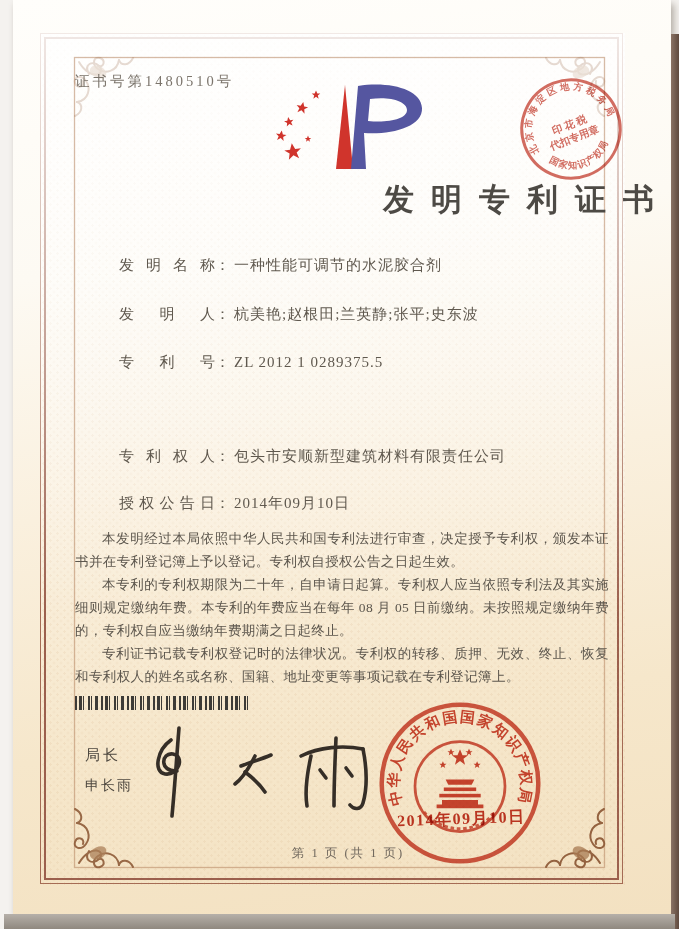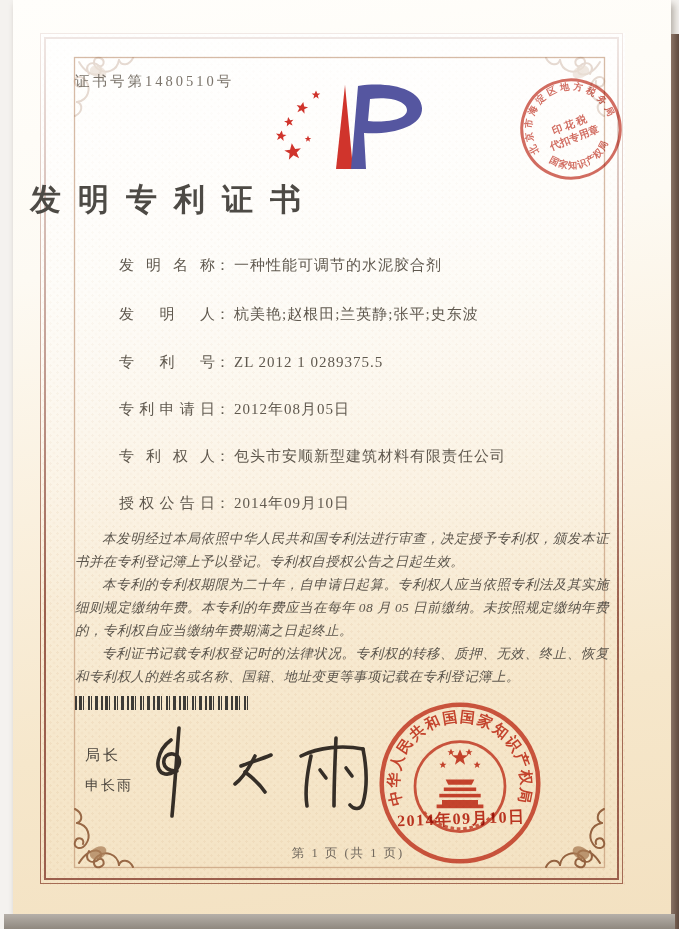--- a/index.html
+++ b/index.html
@@ -18,31 +18,31 @@
         background-size:7px 7px,7px 7px;background-position:0 0,3.5px 3.5px;}
   .whitewash{position:absolute;left:27px;top:33px;width:585px;height:853px;pointer-events:none;
         background:linear-gradient(rgba(255,255,255,.85),rgba(255,255,255,.35) 42%,rgba(255,255,255,0) 68%);}
   .frame-outer{position:absolute;left:27px;top:33px;width:583px;height:851px;
         border:1px solid #a4period;border:1px solid #a46a54;box-sizing:border-box;}
   .frame-outer .inner-line{position:absolute;inset:3px;border:2.5px solid #9b5f4d;}
   .frame-ornate{position:absolute;left:60px;top:56px;width:533px;height:813px;}
 
   .cert-no{position:absolute;left:62px;top:72px;font-size:14.5px;letter-spacing:3px;color:#7b746b;}
   .logo{position:absolute;left:237px;top:76px;width:190px;height:99px;}
-  .title{position:absolute;left:0;right:0;top:179px;text-align:left;font-size:31px;font-weight:700;
+  .title{position:absolute;left:0;right:0;top:179px;text-align:right;font-size:31px;font-weight:700;
          letter-spacing:17px;text-indent:17px;color:#4d4a45;}
 
   .field{position:absolute;left:62px;width:535px;font-size:15px;color:#5f584e;white-space:nowrap;}
   .flabel{display:inline-block;width:96px;text-align:justify;text-align-last:justify;vertical-align:top;margin-left:44px;}
   .fcolon{display:inline-block;margin-right:4px;}
   .fvalue{letter-spacing:1px;}
 
   .body-text{position:absolute;left:62px;top:527px;width:534px;font-size:13.5px;line-height:23px;
              color:#5c564d;text-align:justify;letter-spacing:.4px;}
-  .body-text p{margin:0;text-indent:2em;font-style:italic;}
+  .body-text p{margin:0;text-indent:2em;}
 
   .barcode{position:absolute;left:62px;top:696px;width:176px;height:14px;opacity:.85;
      background:repeating-linear-gradient(90deg,
        #1d1d1d 0 2px,transparent 2px 4px,#1d1d1d 4px 7px,transparent 7px 8px,
        #1d1d1d 8px 9px,transparent 9px 13px,#1d1d1d 13px 15px,transparent 15px 16px,
        #1d1d1d 16px 17px,transparent 17px 20px,#1d1d1d 20px 23px,transparent 23px 26px);}
 
   .sig-title{position:absolute;left:72px;top:746px;font-size:15px;letter-spacing:3px;color:#4c463e;text-align:right;}
   .sig-name{position:absolute;left:72px;top:777px;font-size:14px;letter-spacing:2px;color:#4c463e;}
   .sig-hand{position:absolute;left:122px;top:720px;width:272px;height:104px;}
@@ -107,23 +107,20 @@
     <div class="title">发明专利证书</div>
 
     <div class="field" style="top:256px">
       <span class="flabel">发明名称</span><span class="fcolon">：</span><span class="fvalue">一种性能可调节的水泥胶合剂</span>
     </div>
     <div class="field" style="top:305px">
       <span class="flabel">发明人</span><span class="fcolon">：</span><span class="fvalue">杭美艳;赵根田;兰英静;张平;史东波</span>
     </div>
     <div class="field" style="top:353px">
       <span class="flabel">专利号</span><span class="fcolon">：</span><span class="fvalue">ZL 2012 1 0289375.5</span>
-    </div>
-    <div class="field" style="top:400px">
-      <span class="flabel">专利申请日</span><span class="fcolon">：</span><span class="fvalue">2012年08月05日</span>
     </div>
     <div class="field" style="top:447px">
       <span class="flabel">专利权人</span><span class="fcolon">：</span><span class="fvalue">包头市安顺新型建筑材料有限责任公司</span>
     </div>
     <div class="field" style="top:494px">
       <span class="flabel">授权公告日</span><span class="fcolon">：</span><span class="fvalue">2014年09月10日</span>
     </div>
 
     <div class="body-text">
       <p>本发明经过本局依照中华人民共和国专利法进行审查，决定授予专利权，颁发本证书并在专利登记簿上予以登记。专利权自授权公告之日起生效。</p>

